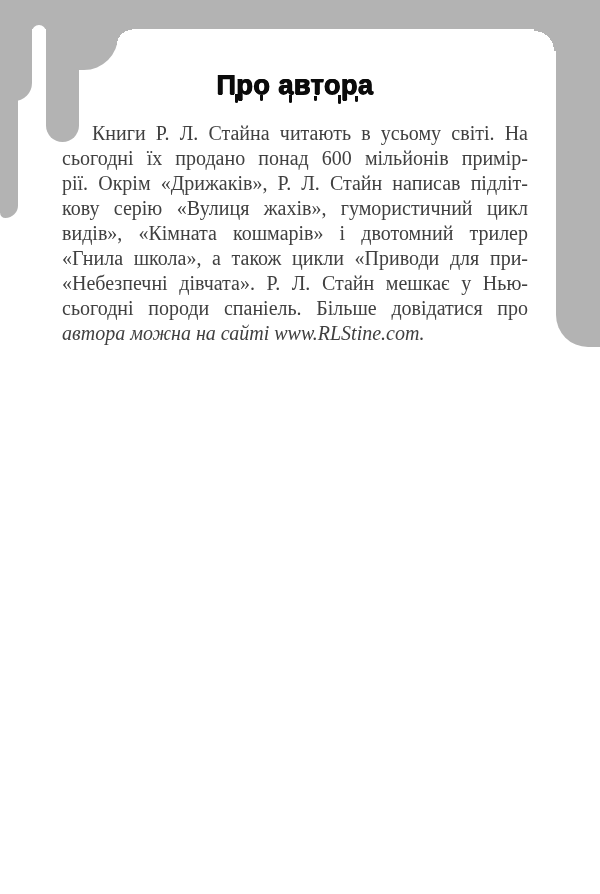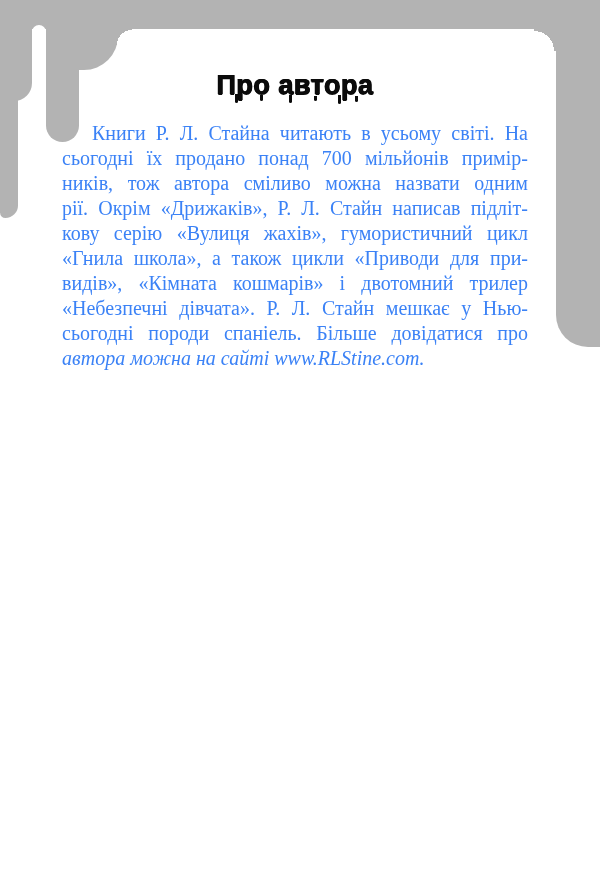--- a/index.html
+++ b/index.html
@@ -44,21 +44,21 @@
   }
   .td1{left:9px;height:9px;bottom:-3px;}
   .td2{left:34px;height:6px;bottom:-1px;}
   .td3{left:63px;height:8px;bottom:-3px;}
   .td4{left:88px;height:5px;bottom:-1px;}
   .td5{left:112px;height:9px;bottom:-4px;}
   .td6{left:129px;height:6px;bottom:-2px;}
   
   #about-paragraph{
     position:absolute;left:62px;top:121px;width:466px;
-    font-size:20px;line-height:25px;color:#3b82f6;
+    font-size:20px;line-height:25px;color:#404040;
   }
   .pline{
     text-align:justify;
     text-align-last:justify;
     white-space:normal;
     height:25px;overflow:visible;
   }
   .pline.indent{text-indent:30px;}
   .pline.last{text-align-last:left;font-style:italic;}
 </style>
@@ -84,24 +84,23 @@
       <i class="title-drip td2"></i>
       <i class="title-drip td3"></i>
       <i class="title-drip td4"></i>
       <i class="title-drip td5"></i>
       <i class="title-drip td6"></i>
     </span>
   </div>
 
   <div id="about-paragraph">
     <div class="pline indent">Книги Р. Л. Стайна читають в усьому світі. На</div>
-    <div class="pline">сьогодні їх продано понад 700 мільйонів примір-</div>
-    <div class="pline">ників, тож автора сміливо можна назвати одним</div>
+    <div class="pline">сьогодні їх продано понад 600 мільйонів примір-</div>
     <div class="pline">рії. Окрім «Дрижаків», Р. Л. Стайн написав підліт-</div>
     <div class="pline">кову серію «Вулиця жахів», гумористичний цикл</div>
+    <div class="pline">видів», «Кімната кошмарів» і двотомний трилер</div>
     <div class="pline">«Гнила школа», а також цикли «Приводи для при-</div>
-    <div class="pline">видів», «Кімната кошмарів» і двотомний трилер</div>
     <div class="pline">«Небезпечні дівчата». Р. Л. Стайн мешкає у Нью-</div>
     <div class="pline">сьогодні породи спаніель. Більше довідатися про</div>
     <div class="pline last">автора можна на сайті www.RLStine.com.</div>
   </div>
 
 </div>
 
 </body></html>

